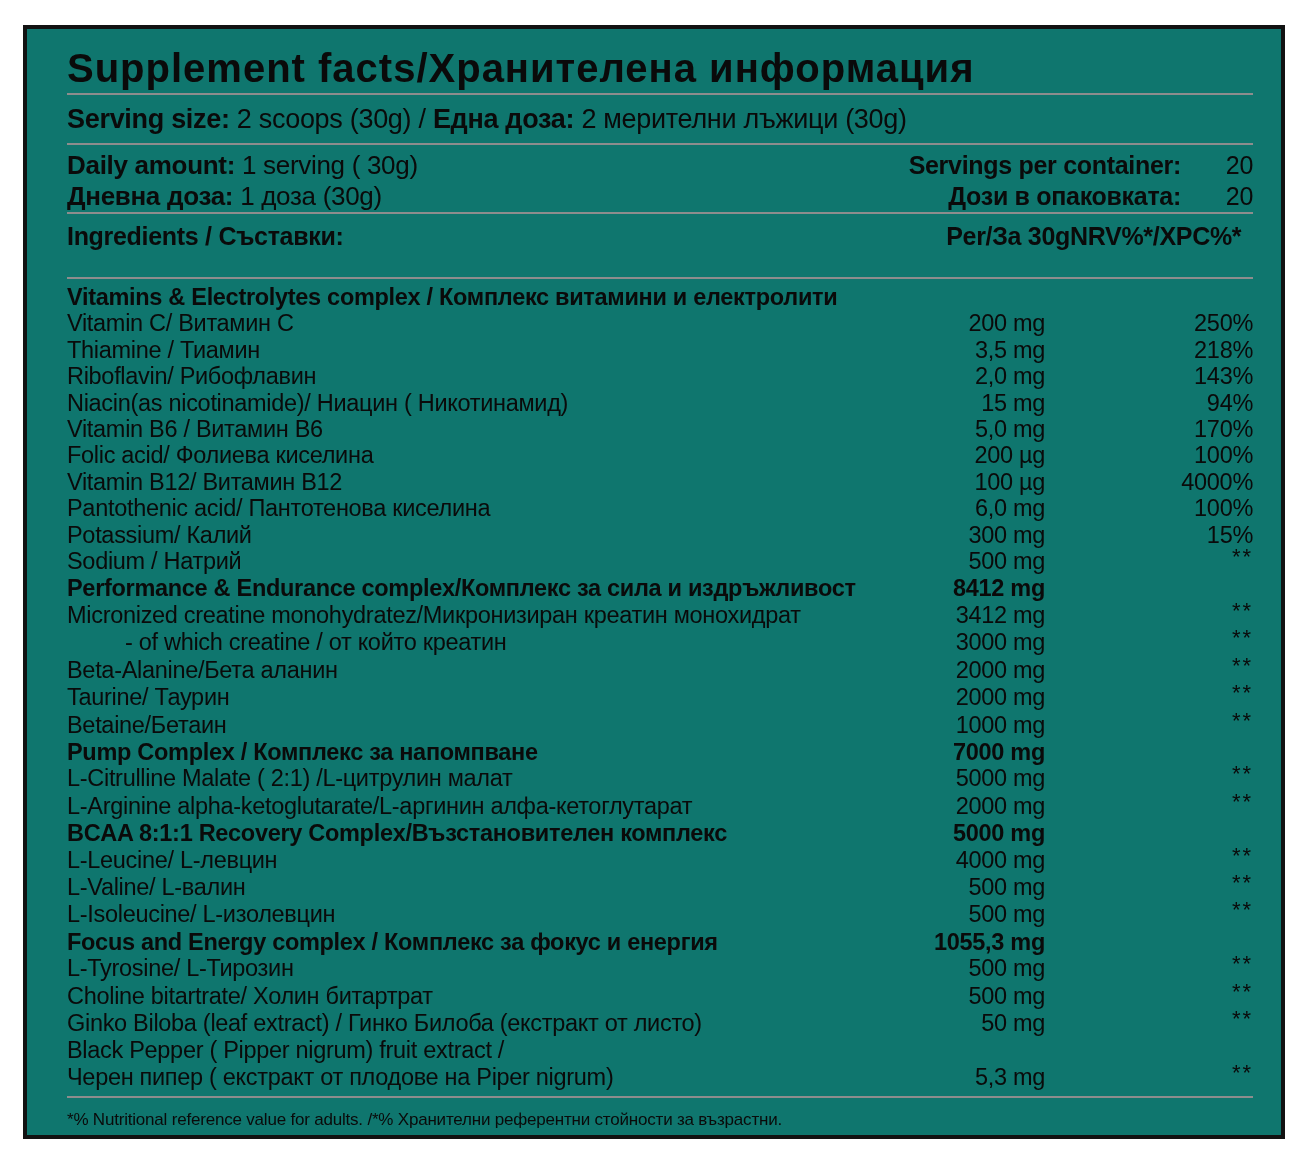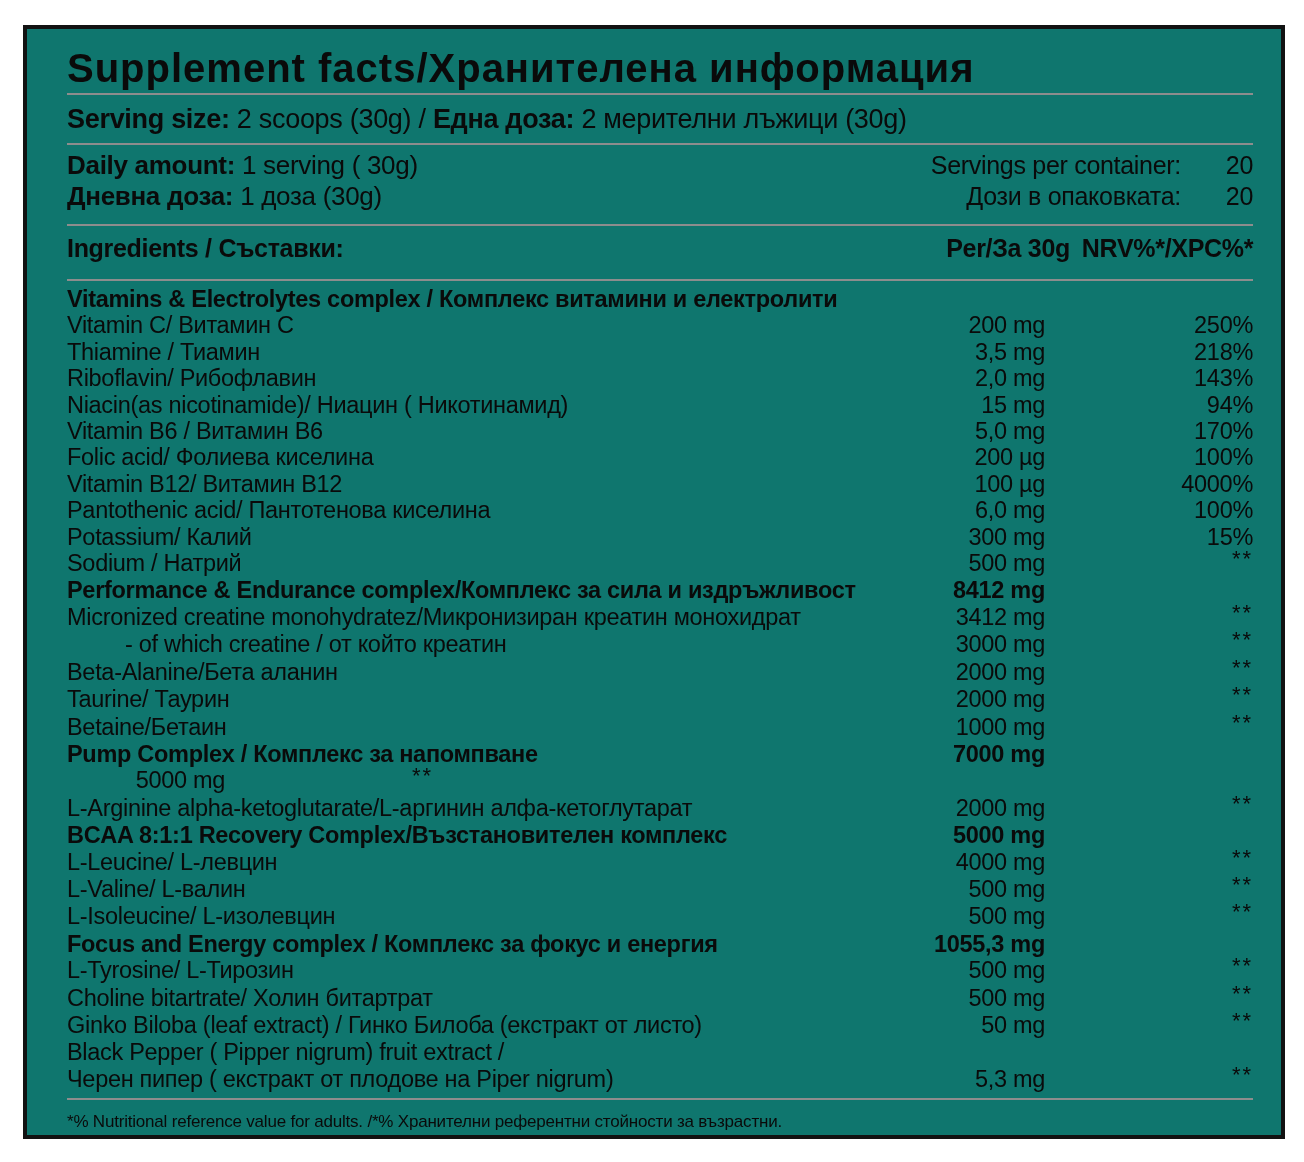--- a/index.html
+++ b/index.html
@@ -18,34 +18,34 @@
     white-space:nowrap;
   }
   .divider{height:2px;background:#8d8d8d;margin:0;}
   .serving-line{
     font-size:27px;line-height:31px;padding:9px 0 8px;white-space:pre-wrap;
     letter-spacing:-0.3px;
   }
   .b{font-weight:bold;margin-top:8px;}
   .daily-wrap{
     display:flex;justify-content:space-between;align-items:flex-start;
-    padding:5px 0 12px;
+    padding:5px 0 0;
   }
   .daily-left{font-size:26px;line-height:31px;white-space:pre-wrap;letter-spacing:-0.3px;}
   .daily-right{font-size:25px;line-height:31px;letter-spacing:-0.3px;}
   .spc-line{display:flex;justify-content:flex-end;}
-  .spc-line .spc-label{font-weight:normal;margin-left:36px;}
+  .spc-line .spc-label{font-weight:bold;margin-left:36px;}
   .spc-line .spc-value{width:72px;text-align:right;}
   .ing-header{
     display:flex;align-items:baseline;font-weight:bold;font-size:25px;
-    padding:8px 0 16px;letter-spacing:-0.3px;
+    padding:8px 0 26px;letter-spacing:-0.3px;
   }
   .ing-header .h-name{flex:1;}
   .ing-header .h-per{width:160px;text-align:right;white-space:nowrap;}
-  .ing-header .h-nrv{width:195px;text-align:center;white-space:nowrap;margin-right:-12px;}
+  .ing-header .h-nrv{width:195px;text-align:left;white-space:nowrap;margin-right:-12px;}
   .rows{padding-top:5px;}
   .row{display:flex;align-items:baseline;font-size:23.5px;line-height:26.4px;letter-spacing:-0.3px;}
   .row .name{flex:1;white-space:nowrap;overflow:visible;}
   .row .amount{width:158px;text-align:right;white-space:nowrap;}
   .row .nrv{width:183px;text-align:right;white-space:nowrap;margin-left:25px;}
   .row.bold{font-weight:bold;}
   .row.indent .name{padding-left:58px;}
   .star{position:relative;top:-5px;font-size:22px;letter-spacing:2px;}
   .foot-divider{margin-top:5px;}
   .footnotes{font-size:17px;line-height:27.5px;padding-top:8px;letter-spacing:-0.2px;}
@@ -172,20 +172,21 @@
         <span class="name">Betaine/Бетаин</span>
         <span class="amount">1000 mg</span>
         <span class="nrv"><span class="star">**</span></span>
       </div>
       <div class="row bold">
         <span class="name">Pump Complex / Комплекс за напомпване</span>
         <span class="amount">7000 mg</span>
         <span class="nrv"></span>
       </div>
       <div class="row">
+        <span class="name">L-Citrulline Malate ( 2:1) /L-цитрулин малат</span>
         <span class="amount">5000 mg</span>
         <span class="nrv"><span class="star">**</span></span>
       </div>
       <div class="row">
         <span class="name">L-Arginine alpha-ketoglutarate/L-аргинин алфа-кетоглутарат</span>
         <span class="amount">2000 mg</span>
         <span class="nrv"><span class="star">**</span></span>
       </div>
       <div class="row bold">
         <span class="name">BCAA 8:1:1 Recovery Complex/Възстановителен комплекс</span>

